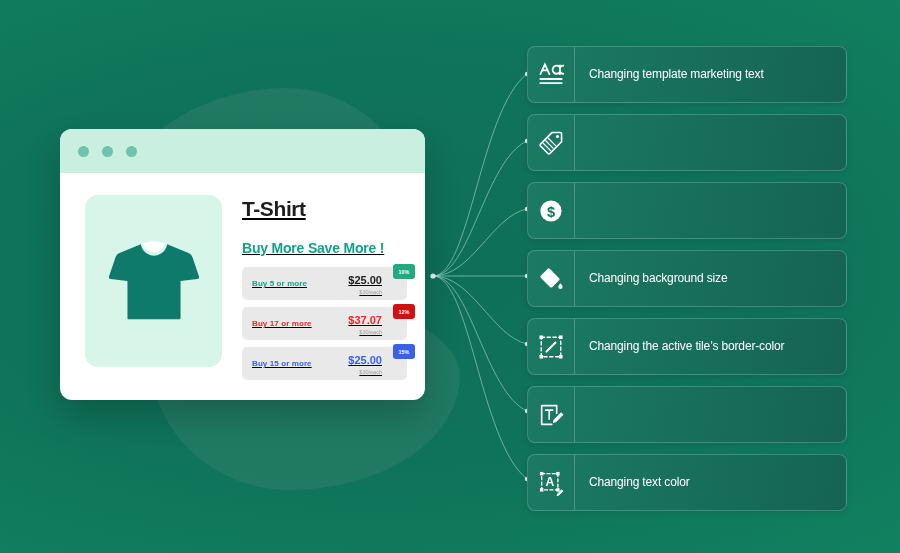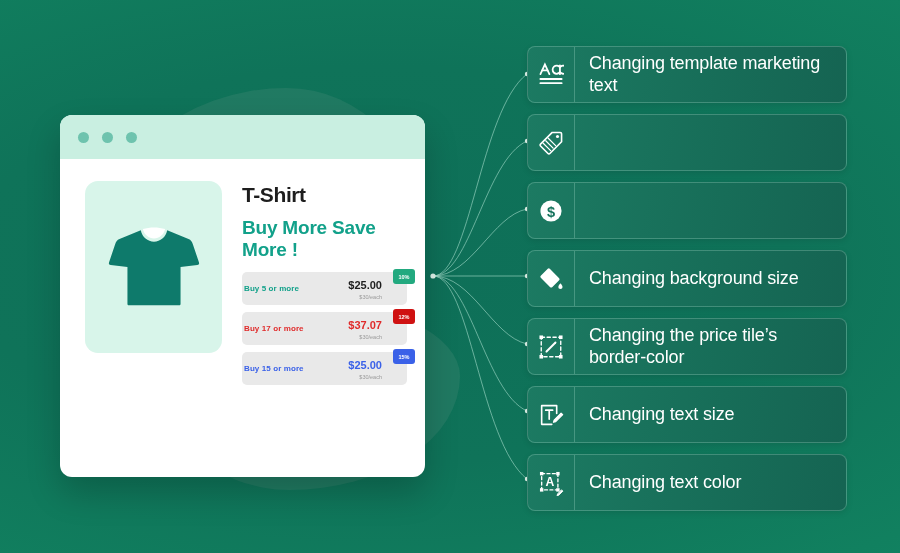--- a/index.html
+++ b/index.html
@@ -31,26 +31,27 @@
   }
   #blob-bottom {
     left: 150px; top: 300px;
     width: 310px; height: 190px;
     border-radius: 48% 52% 55% 45% / 30% 40% 60% 70%;
   }
 
   
   #browser {
     position: absolute;
-    left: 60px; top: 115px;
-    width: 365px; height: 362px;
+    left: 60px; top: 129px;
+    width: 365px; height: 271px;
     border-radius: 12px;
     background: #ffffff;
     box-shadow: 0 16px 34px rgba(0,0,0,.20);
     overflow: hidden;
+    text-decoration: underline;
   }
   #browser-titlebar {
     height: 44px;
     background: #c9efe1;
     display: flex; align-items: center;
     padding-left: 18px;
     gap: 13px;
   }
   .win-dot {
     width: 11px; height: 11px;
@@ -74,34 +75,34 @@
   #product-image-box svg { width: 96px; height: 96px; display: block; }
 
   
   #product-info { flex: 1 1 auto; min-width: 0; padding-top: 2px; }
   #product-title {
     font-size: 21px; font-weight: bold;
     color: #1d1d1d; letter-spacing: -.4px;
     line-height: 1.1;
   }
   #product-subtitle {
-    font-size: 19px; font-weight: bold;
+    font-size: 14px; font-weight: bold;
     color: #12a18a; letter-spacing: -.2px;
-    margin-top: 11px;
+    margin-top: 20px;
   }
 
   
   #tier-list { margin-top: 11px; display: flex; flex-direction: column; gap: 7px; }
   .tier-row {
     position: relative;
     height: 33px;
     background: #e9e9e9;
     border-radius: 5px;
     display: flex; align-items: center;
-    padding: 0 8px 0 2px;
+    padding: 0 8px 0 10px;
   }
   .tier-qty {
     font-size: 8px; font-weight: bold;
     letter-spacing: .1px;
     white-space: nowrap;
   }
   .tier-price-wrap {
     margin-left: auto;
     text-align: right;
     padding-right: 17px;
@@ -153,23 +154,24 @@
     flex: 0 0 47px;
     display: flex; align-items: center; justify-content: center;
     border-right: 1px solid rgba(176,226,208,.30);
   }
   .feature-icon svg { width: 26px; height: 26px; display: block; }
   .feature-label {
     flex: 1 1 auto;
     display: flex; align-items: center;
     padding: 0 14px;
     color: #ffffff;
-    font-size: 18px;
+    font-size: 12px;
     letter-spacing: -.15px;
     line-height: 1.22;
+    text-align: center;
   }
 </style>
 </head>
 <body>
 
 <div id="stage">
 
   <div class="blob" id="blob-top"></div>
   <div class="blob" id="blob-bottom"></div>
 
@@ -298,32 +300,31 @@
         <svg viewBox="0 0 32 32" fill="none" stroke="#fff" stroke-width="1.7" stroke-linecap="round">
           <path d="M4 4 H28 V28 H4 Z" stroke-dasharray="4 3.2"></path>
           <rect x="1.8" y="1.8" width="4.4" height="4.4" fill="#fff" stroke="none"></rect>
           <rect x="25.8" y="1.8" width="4.4" height="4.4" fill="#fff" stroke="none"></rect>
           <rect x="1.8" y="25.8" width="4.4" height="4.4" fill="#fff" stroke="none"></rect>
           <rect x="25.8" y="25.8" width="4.4" height="4.4" fill="#fff" stroke="none"></rect>
           <path d="M10.5 21.5 L21.5 10.5" stroke-width="2.4"></path>
           <path d="M9.5 22.5 L11.8 22.0 L10.0 20.2 Z" fill="#fff" stroke="none"></path>
         </svg>
       </div>
-      <div class="feature-label">Changing the price tile’s border-color</div>
+      <div class="feature-label">Changing the active tile’s border-color</div>
     </div>
 
     <div class="feature-card">
       <div class="feature-icon">
         <svg viewBox="0 0 32 32" fill="none" stroke="#fff" stroke-width="2" stroke-linecap="round" stroke-linejoin="round">
           <path d="M4.5 4.5 H23 V14 M4.5 4.5 V27.5 H17"></path>
           <path d="M9.5 10 H18 M13.8 10 V21" stroke-width="2.1"></path>
           <path d="M28.4 13.6 l2.0 2.0 -8.6 8.6 -2.8 .8 .8 -2.8 Z" fill="#fff" stroke="#fff" stroke-width="1.4"></path>
         </svg>
       </div>
-      <div class="feature-label">Changing text size</div>
     </div>
 
     <div class="feature-card">
       <div class="feature-icon">
         <svg viewBox="0 0 32 32" fill="none" stroke="#fff" stroke-width="1.7" stroke-linecap="round" stroke-linejoin="round">
           <path d="M4.5 4.5 H24.5 V24.5 H4.5 Z" stroke-dasharray="3.6 3"></path>
           <rect x="2.4" y="2.4" width="4.2" height="4.2" fill="#fff" stroke="none"></rect>
           <rect x="22.4" y="2.4" width="4.2" height="4.2" fill="#fff" stroke="none"></rect>
           <rect x="2.4" y="22.4" width="4.2" height="4.2" fill="#fff" stroke="none"></rect>
           <rect x="22.4" y="22.4" width="4.2" height="4.2" fill="#fff" stroke="none"></rect>

